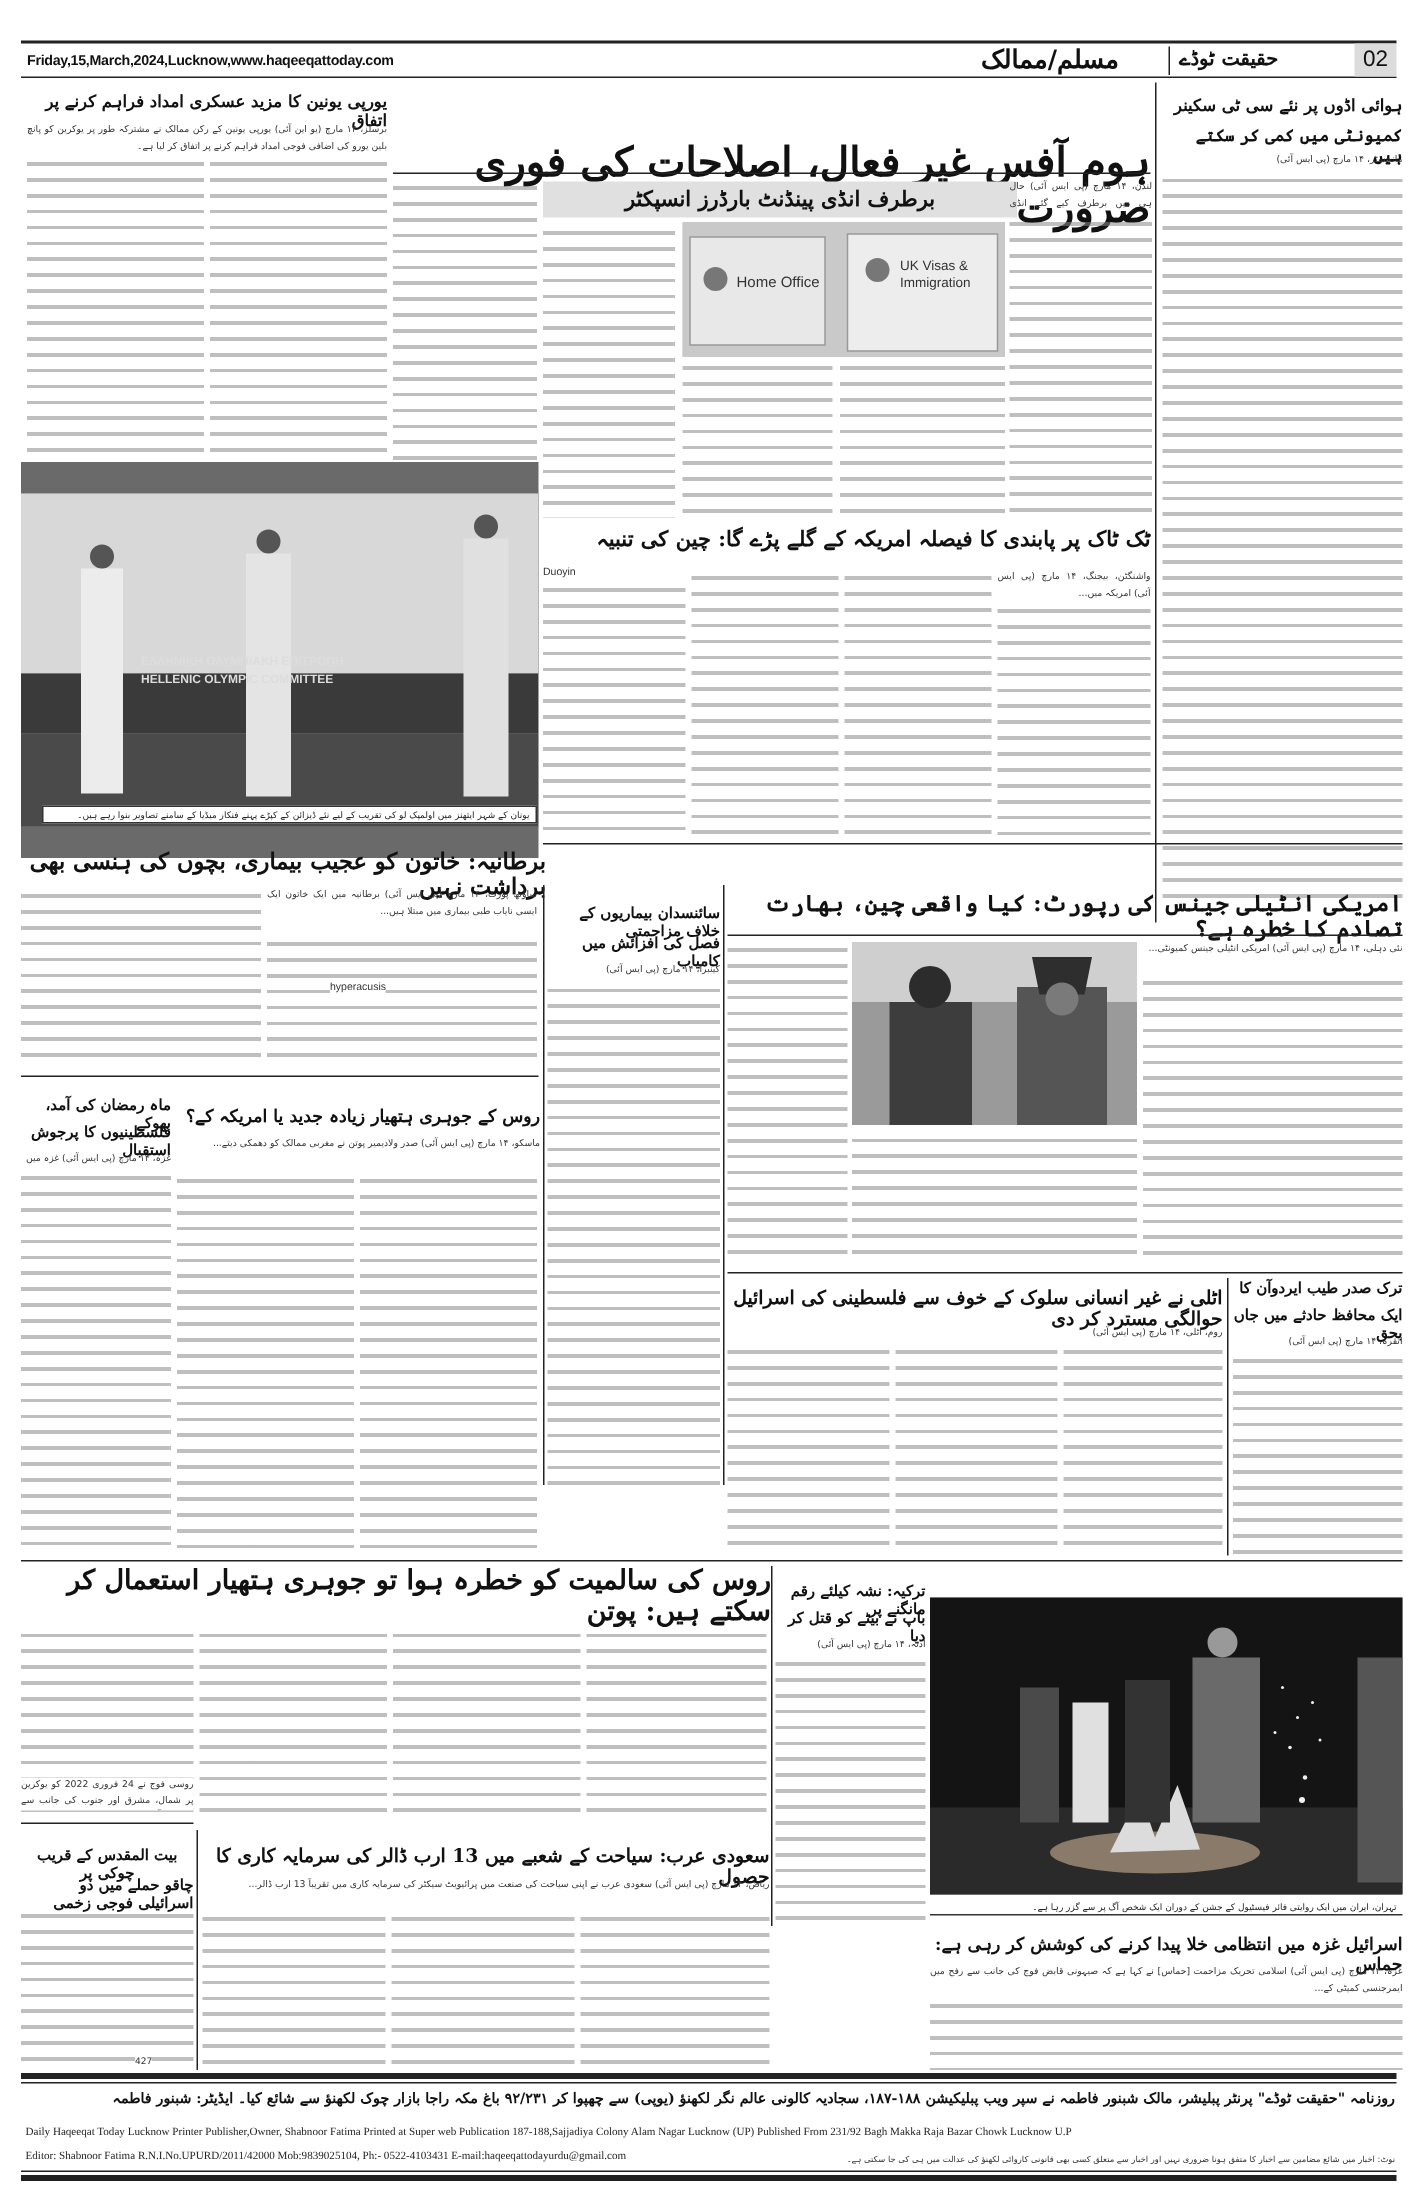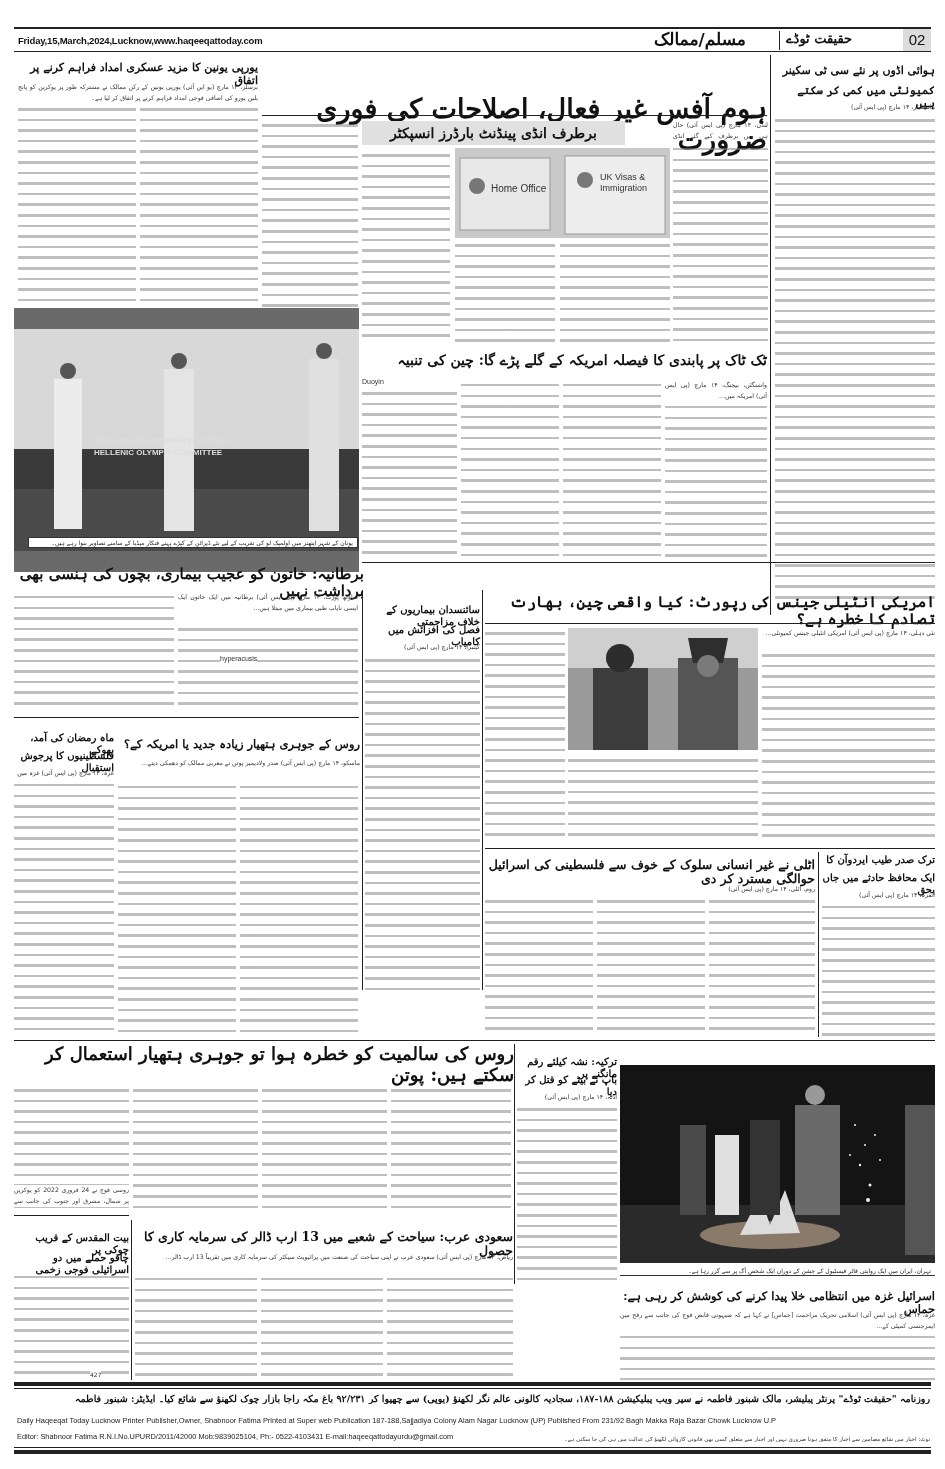--- a/index.html
+++ b/index.html
@@ -25,21 +25,21 @@
   .topbar { position: absolute; left: 14px; top: 27px; width: 917px; height: 25px; border-top: 2px solid #222; border-bottom: 1px solid #222; }
   .date-line { position: absolute; left: 4px; top: 6px; font-family: "Liberation Sans", sans-serif; font-size: 9.5px; color: #111; font-weight: bold; letter-spacing: -0.2px; }
   .section-title { position: absolute; left: 640px; top: 0px; font-size: 17px; font-family: "DejaVu Serif", serif; font-weight: bold; direction: rtl; }
   .brand { position: absolute; left: 772px; top: 2px; font-size: 13px; font-family: "DejaVu Serif", serif; font-weight: bold; direction: rtl; }
   .brand-sep { position: absolute; left: 765px; top: 2px; width: 1px; height: 19px; background: #222; }
   .page-no { position: absolute; right: 0; top: 0; width: 28px; height: 22px; background: #dcdcdc; font-family: "Liberation Sans", sans-serif; font-size: 15px; text-align: center; line-height: 22px; }
 
   
   .footer-rule { position: absolute; left: 14px; width: 917px; background: #222; }
   .footer-urdu { position: absolute; left: 40px; top: 1393px; width: 890px; font-size: 9.5px; font-weight: bold; direction: rtl; text-align: right; font-family: "DejaVu Serif", serif; white-space: nowrap; overflow: hidden; }
-  .footer-en { position: absolute; left: 17px; font-family: Liberation Sans, sans-serif; font-size: 7.4px; color: #222; white-space: nowrap; }
+  .footer-en { position: absolute; left: 17px; font-family: Liberation Serif, serif; font-size: 7.4px; color: #222; white-space: nowrap; }
   .footer-note { position: absolute; left: 470px; top: 1436px; width: 460px; font-size: 5.6px; direction: rtl; text-align: right; color: #333; white-space: nowrap; overflow: hidden; }
 
   .photo-img { width: 100%; height: 100%; }
 </style>
 </head>
 <body>
 
 <div class="topbar">
   <div class="date-line">Friday,15,March,2024,Lucknow,www.haqeeqattoday.com</div>
   <div class="section-title">مسلم/ممالک</div>
@@ -49,21 +49,21 @@
 </div>
 
 <div class="abs hl rtl" style="left:18px;top:62px;width:240px;font-size:11px;">یورپی یونین کا مزید عسکری امداد فراہم کرنے پر اتفاق</div>
 <div class="abs body-text" style="left:18px;top:82px;width:240px;height:22px;">برسلز، ۱۴ مارچ (یو این آئی) یورپی یونین کے رکن ممالک نے مشترکہ طور پر یوکرین کو پانچ بلین یورو کی اضافی فوجی امداد فراہم کرنے پر اتفاق کر لیا ہے۔</div>
 <div class="abs col-lines" style="left:18px;top:104px;width:118px;height:200px;"></div>
 <div class="abs col-lines" style="left:140px;top:104px;width:118px;height:200px;"></div>
 
 <div class="abs hl rtl" style="left:262px;top:72px;width:505px;font-size:27px;margin-top:21px;">ہوم آفس غیر فعال، اصلاحات کی فوری ضرورت</div>
 <div class="rule" style="left:262px;top:115px;width:505px;height:1px;"></div>
 
-<div class="abs" style="left:362px;top:121px;width:263px;height:24px;background:#e0e0e0;">
+<div class="abs" style="left:362px;top:121px;width:316px;height:24px;background:#e0e0e0;">
   <div class="hl rtl" style="text-align:center;font-size:14px;line-height:24px;">برطرف انڈی پینڈنٹ بارڈرز انسپکٹر</div>
 </div>
 
 <div class="abs col-lines" style="left:262px;top:120px;width:96px;height:225px;"></div>
 <div class="abs col-lines" style="left:362px;top:150px;width:88px;height:195px;"></div>
 <div class="abs col-lines" style="left:455px;top:240px;width:100px;height:105px;"></div>
 <div class="abs col-lines" style="left:560px;top:240px;width:110px;height:105px;"></div>
 <div class="abs body-text" style="left:673px;top:120px;width:95px;height:22px;">لندن، ۱۴ مارچ (پی ایس آئی) حال ہی میں برطرف کیے گئے انڈی پینڈنٹ بارڈرز انسپکٹر...</div>
 <div class="abs col-lines" style="left:673px;top:144px;width:95px;height:200px;"></div>
 
@@ -202,21 +202,21 @@
         <circle cx="250" cy="120" r="1.5"></circle>
         <circle cx="230" cy="90" r="1"></circle>
       <circle cx="260" cy="95" r="1"></circle>
         <circle cx="248" cy="135" r="2"></circle>
     </g>
   </svg>
 </div>
 <div class="caption" style="left:620px;top:1266px;width:315px;border:none;border-bottom:1px solid #333;">تہران، ایران میں ایک روایتی فائر فیسٹیول کے جشن کے دوران ایک شخص آگ پر سے گزر رہا ہے۔</div>
 
 <div class="rule" style="left:14px;top:1215px;width:115px;height:1px;"></div>
-<div class="abs hl rtl" style="left:14px;top:1232px;width:115px;font-size:10px;">بیت المقدس کے قریب چوکی پر</div>
+<div class="abs hl rtl" style="left:14px;top:1232px;width:115px;font-size:10px;text-align:center;">بیت المقدس کے قریب چوکی پر</div>
 <div class="abs hl rtl" style="left:14px;top:1252px;width:115px;font-size:10px;">چاقو حملے میں دو اسرائیلی فوجی زخمی</div>
 <div class="abs col-lines" style="left:14px;top:1272px;width:115px;height:105px;"></div>
 <div class="abs" style="left:90px;top:1371px;font-size:6px;color:#333;background:#fff;">427</div>
 
 <div class="rule" style="left:131px;top:1220px;width:1px;height:160px;"></div>
 <div class="abs hl rtl" style="left:135px;top:1230px;width:378px;font-size:12.5px;">سعودی عرب: سیاحت کے شعبے میں 13 ارب ڈالر کی سرمایہ کاری کا حصول</div>
 <div class="abs body-text" style="left:135px;top:1252px;width:378px;height:22px;">ریاض، ۱۴ مارچ (پی ایس آئی) سعودی عرب نے اپنی سیاحت کی صنعت میں پرائیویٹ سیکٹر کی سرمایہ کاری میں تقریباً 13 ارب ڈالر...</div>
 <div class="abs col-lines" style="left:135px;top:1274px;width:122px;height:105px;"></div>
 <div class="abs col-lines" style="left:261px;top:1274px;width:122px;height:105px;"></div>
 <div class="abs col-lines" style="left:387px;top:1274px;width:126px;height:105px;"></div>

